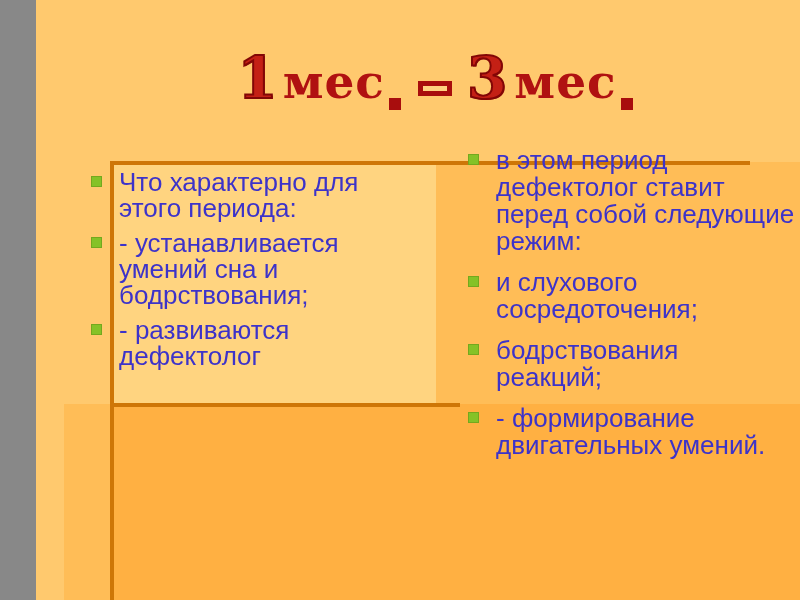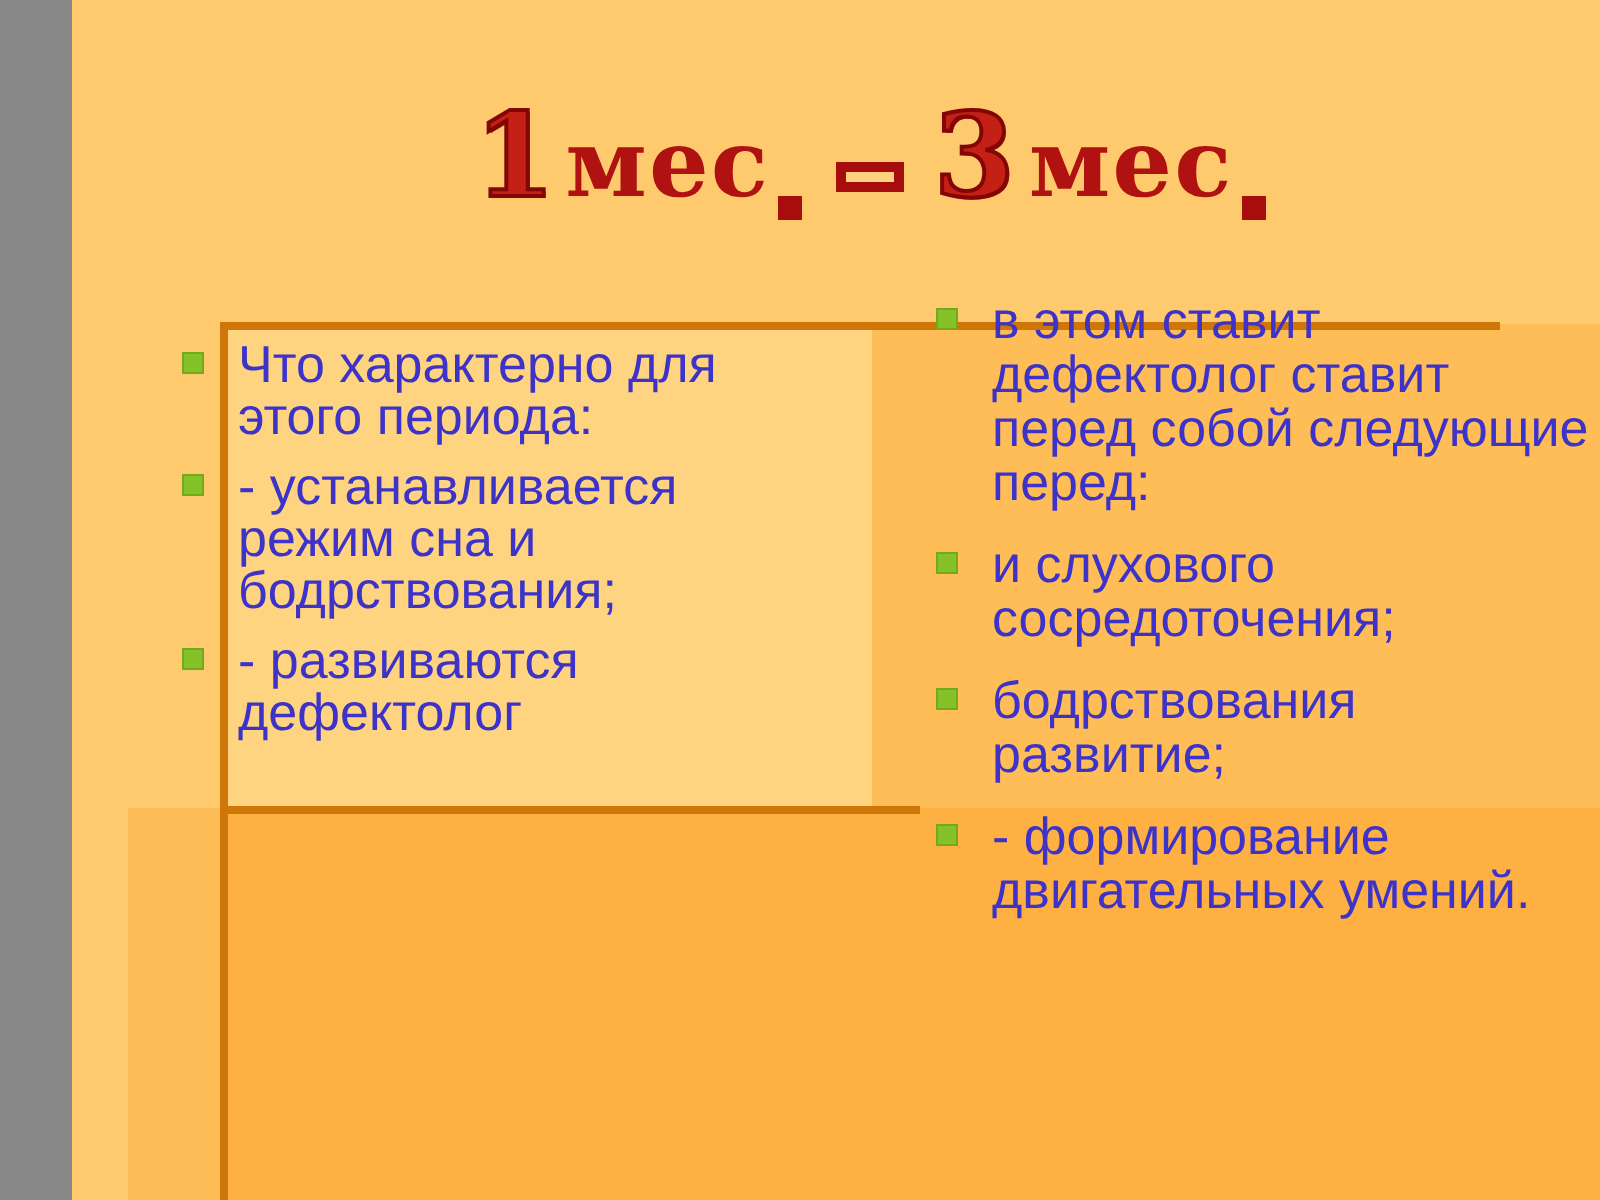--- a/index.html
+++ b/index.html
@@ -77,39 +77,39 @@
     <span class="t-digit">1</span><span class="t-word">мес</span><span class="t-sq">.</span><span class="t-dash">-</span><span class="t-digit">3</span><span class="t-word t-word2">мес</span><span class="t-sq">.</span>
   </h1>
 
   <div class="col col-left" id="colLeft">
       <div class="bullet-item">
         <span class="bullet"></span>
         <div class="item-text"><span class="text-line">Что характерно для</span><span class="text-line">этого периода:</span></div>
       </div>
       <div class="bullet-item">
         <span class="bullet"></span>
-        <div class="item-text"><span class="text-line">- устанавливается</span><span class="text-line">режим сна и</span><span class="text-line">бодрствования;</span></div>
+        <div class="item-text"><span class="text-line">- устанавливается</span><span class="text-line">умений сна и</span><span class="text-line">бодрствования;</span></div>
       </div>
       <div class="bullet-item">
         <span class="bullet"></span>
         <div class="item-text"><span class="text-line">- развиваются</span><span class="text-line">дефектолог</span></div>
       </div>
     </div>
   <div class="col col-right" id="colRight">
       <div class="bullet-item">
         <span class="bullet"></span>
-        <div class="item-text"><span class="text-line">в этом ставит</span><span class="text-line">дефектолог ставит</span><span class="text-line">перед собой следующие</span><span class="text-line">перед:</span></div>
+        <div class="item-text"><span class="text-line">в этом период</span><span class="text-line">дефектолог ставит</span><span class="text-line">перед собой следующие</span><span class="text-line">режим:</span></div>
       </div>
       <div class="bullet-item">
         <span class="bullet"></span>
         <div class="item-text"><span class="text-line">и слухового</span><span class="text-line">сосредоточения;</span></div>
       </div>
       <div class="bullet-item">
         <span class="bullet"></span>
-        <div class="item-text"><span class="text-line">бодрствования</span><span class="text-line">развитие;</span></div>
+        <div class="item-text"><span class="text-line">бодрствования</span><span class="text-line">реакций;</span></div>
       </div>
       <div class="bullet-item">
         <span class="bullet"></span>
         <div class="item-text"><span class="text-line">- формирование</span><span class="text-line">двигательных умений.</span></div>
       </div>
     </div>
 
 </div>
 
 </body></html>

